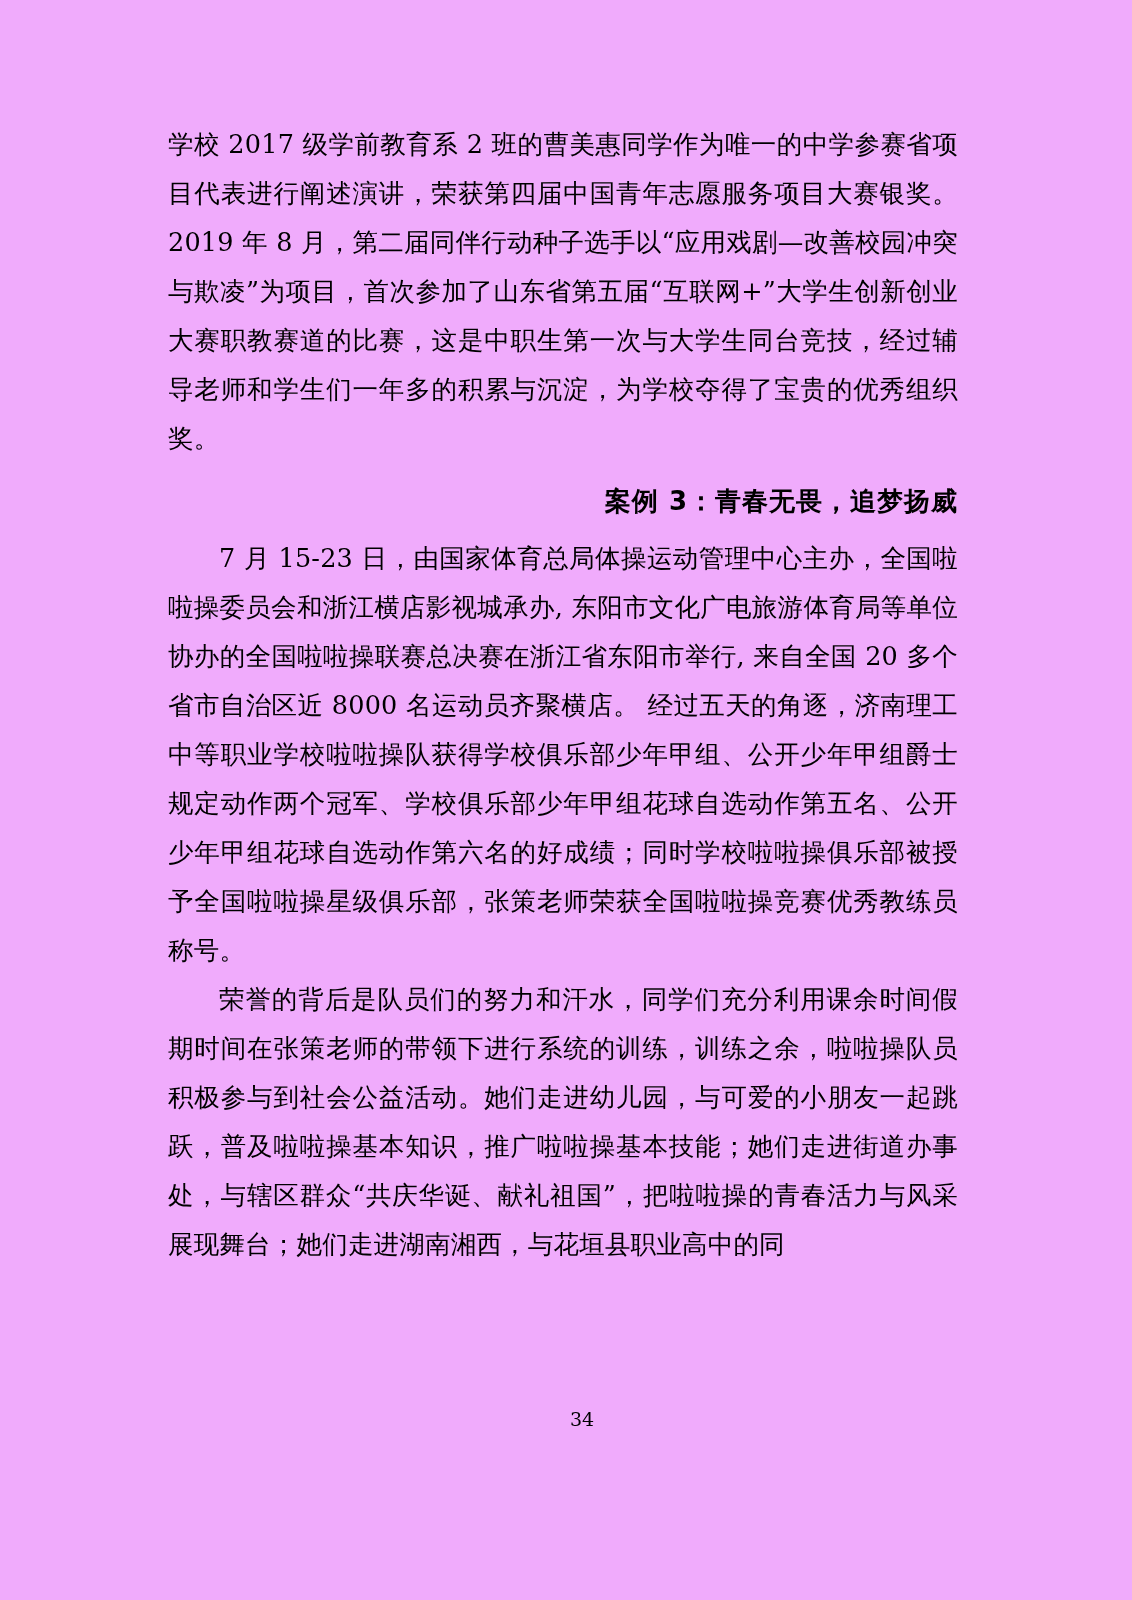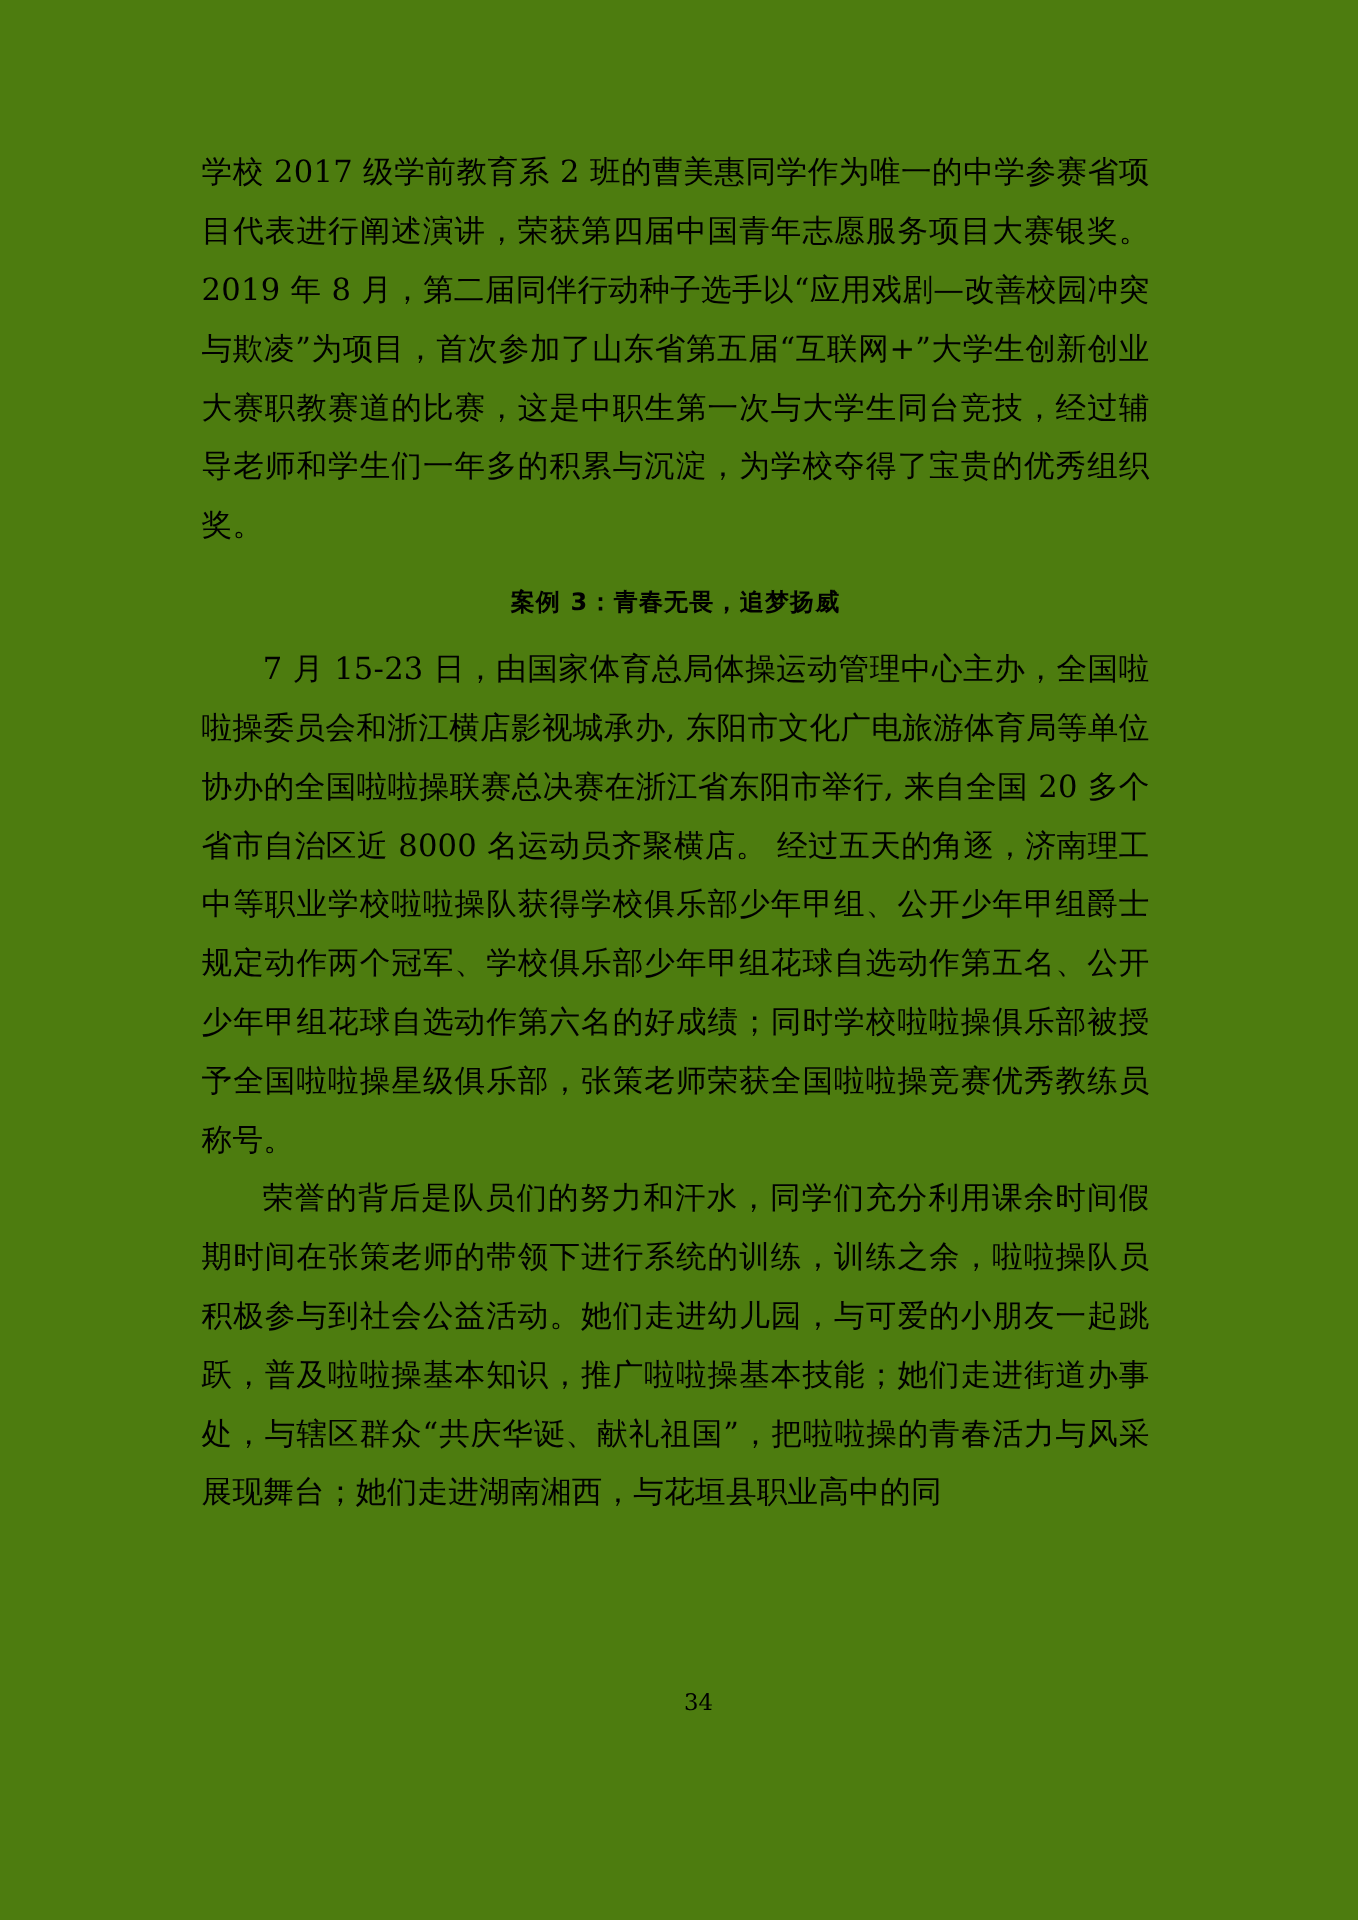--- a/index.html
+++ b/index.html
@@ -8,21 +8,21 @@
     background: #ffffff;
   }
   body {
     font-family: "DejaVu Serif", "Liberation Serif", serif;
     color: #000000;
   }
   .page {
     position: relative;
     width: 1132px;
     height: 1600px;
-    background: #4d7c0f;
+    background: #f0abfc;
     box-sizing: border-box;
     overflow: hidden;
   }
   .content {
     position: absolute;
     left: 168px;
     top: 120px;
     width: 790px;
   }
   .para {
@@ -31,23 +31,23 @@
     text-align: justify;
     text-justify: inter-ideograph;
     margin: 0;
     letter-spacing: 0.2px;
   }
   .para.indent {
     text-indent: 2em;
   }
   .heading {
     font-family: "DejaVu Sans", "Liberation Sans", sans-serif;
-    font-size: 20px;
+    font-size: 26px;
     font-weight: bold;
-    text-align: center;
+    text-align: right;
     line-height: 49px;
     margin: 14px 0 8px 0;
     letter-spacing: 1px;
   }
   .pagenum {
     position: absolute;
     left: 0;
     right: 0;
     top: 1408px;
     text-align: center;

